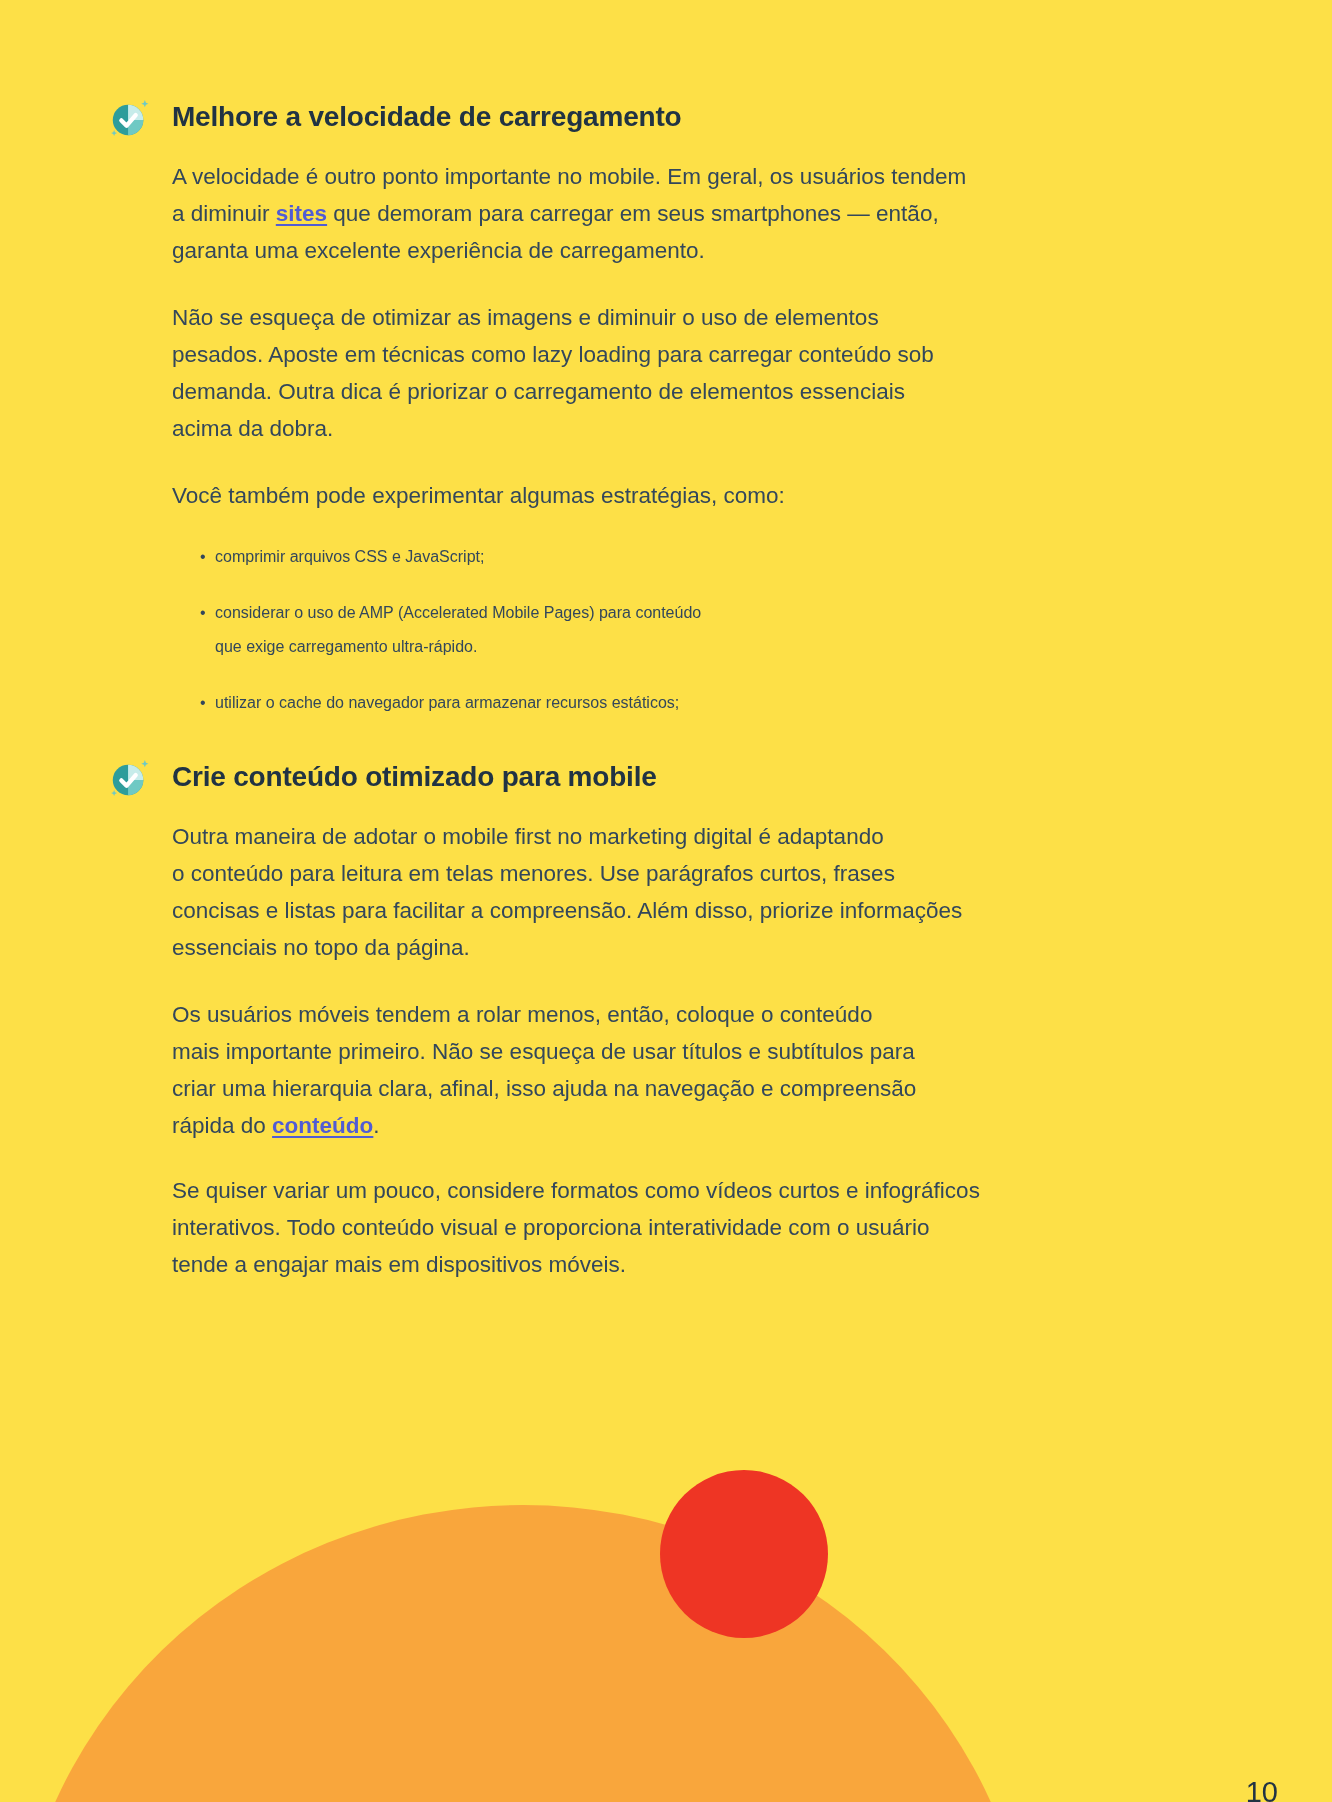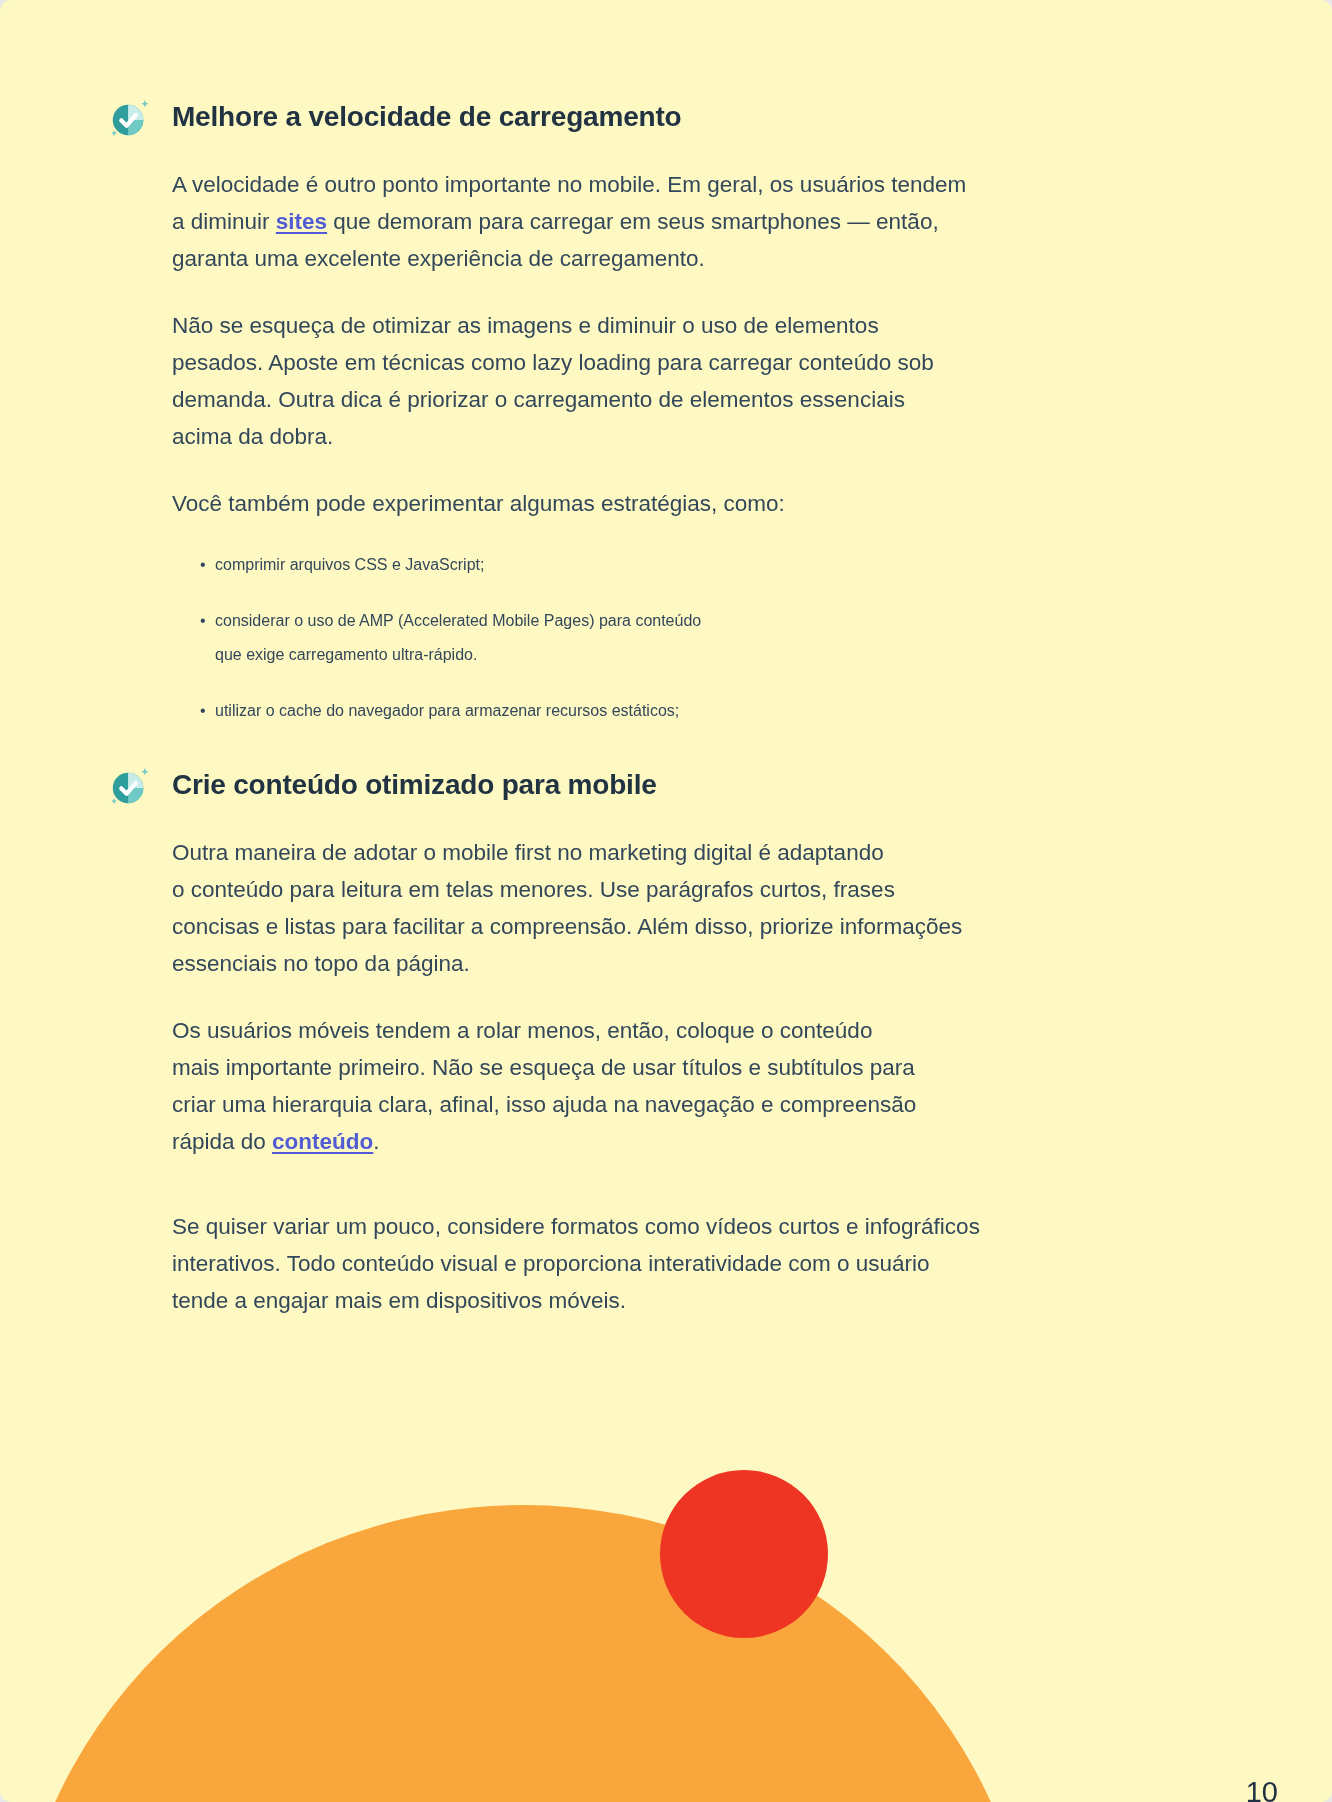--- a/index.html
+++ b/index.html
@@ -1,25 +1,24 @@
 <!DOCTYPE html>
 <html lang="pt-BR"><head>
 <meta charset="utf-8">
 <style>
   html, body { margin: 0; padding: 0; background: #e8e8e8; }
   .page {
     position: relative;
     width: 1332px;
     height: 1802px;
     margin: 0 auto;
-    background: #fef9c3;
+    background: #fde047;
     overflow: hidden;
     font-family: "Liberation Sans", sans-serif;
     color: var(--body-text, #33475B);
-    border-radius: 11px;
   }
   .content {
     position: absolute;
     left: 172px;
     top: 96px;
     width: 950px;
   }
   .doc-section { position: relative; }
   .doc-section + .doc-section { margin-top: 36px; }
   .section-head { position: relative; margin: 0; }
@@ -37,21 +36,21 @@
     font-weight: 700;
     letter-spacing: -0.2px;
     color: var(--heading-text, #213343);
   }
   .para {
     margin: 30px 0 0 0;
     font-size: 22.5px;
     line-height: 37px;
     font-weight: 400;
   }
-  .para:first-of-type { margin-top: 28px; }
+  .para:first-of-type { margin-top: 20px; }
   .bold { font-weight: 400; }
   .inline-link {
     color: var(--link, #515CD4);
     text-decoration: underline;
     text-underline-offset: 3px;
     font-weight: bold;
   }
   .bullet-list { margin: 26px 0 0 28px; }
   .bullet-item {
     position: relative;
@@ -60,21 +59,21 @@
     line-height: 34px;
     margin-top: 22px;
   }
   .bullet-item:first-child { margin-top: 0; }
   .bullet-item::before {
     content: "\2022";
     position: absolute;
     left: 0;
     top: 0;
   }
-  .para.last-para { margin-top: 48px; }
+  .para.last-para { margin-top: 28px; }
 
   .shape { position: absolute; border-radius: 50%; }
   .shape-orange {
     left: 12px;
     top: 1505px;
     width: 1022px;
     height: 994px;
     background: var(--orange, #F9A63C);
     z-index: 1;
   }

